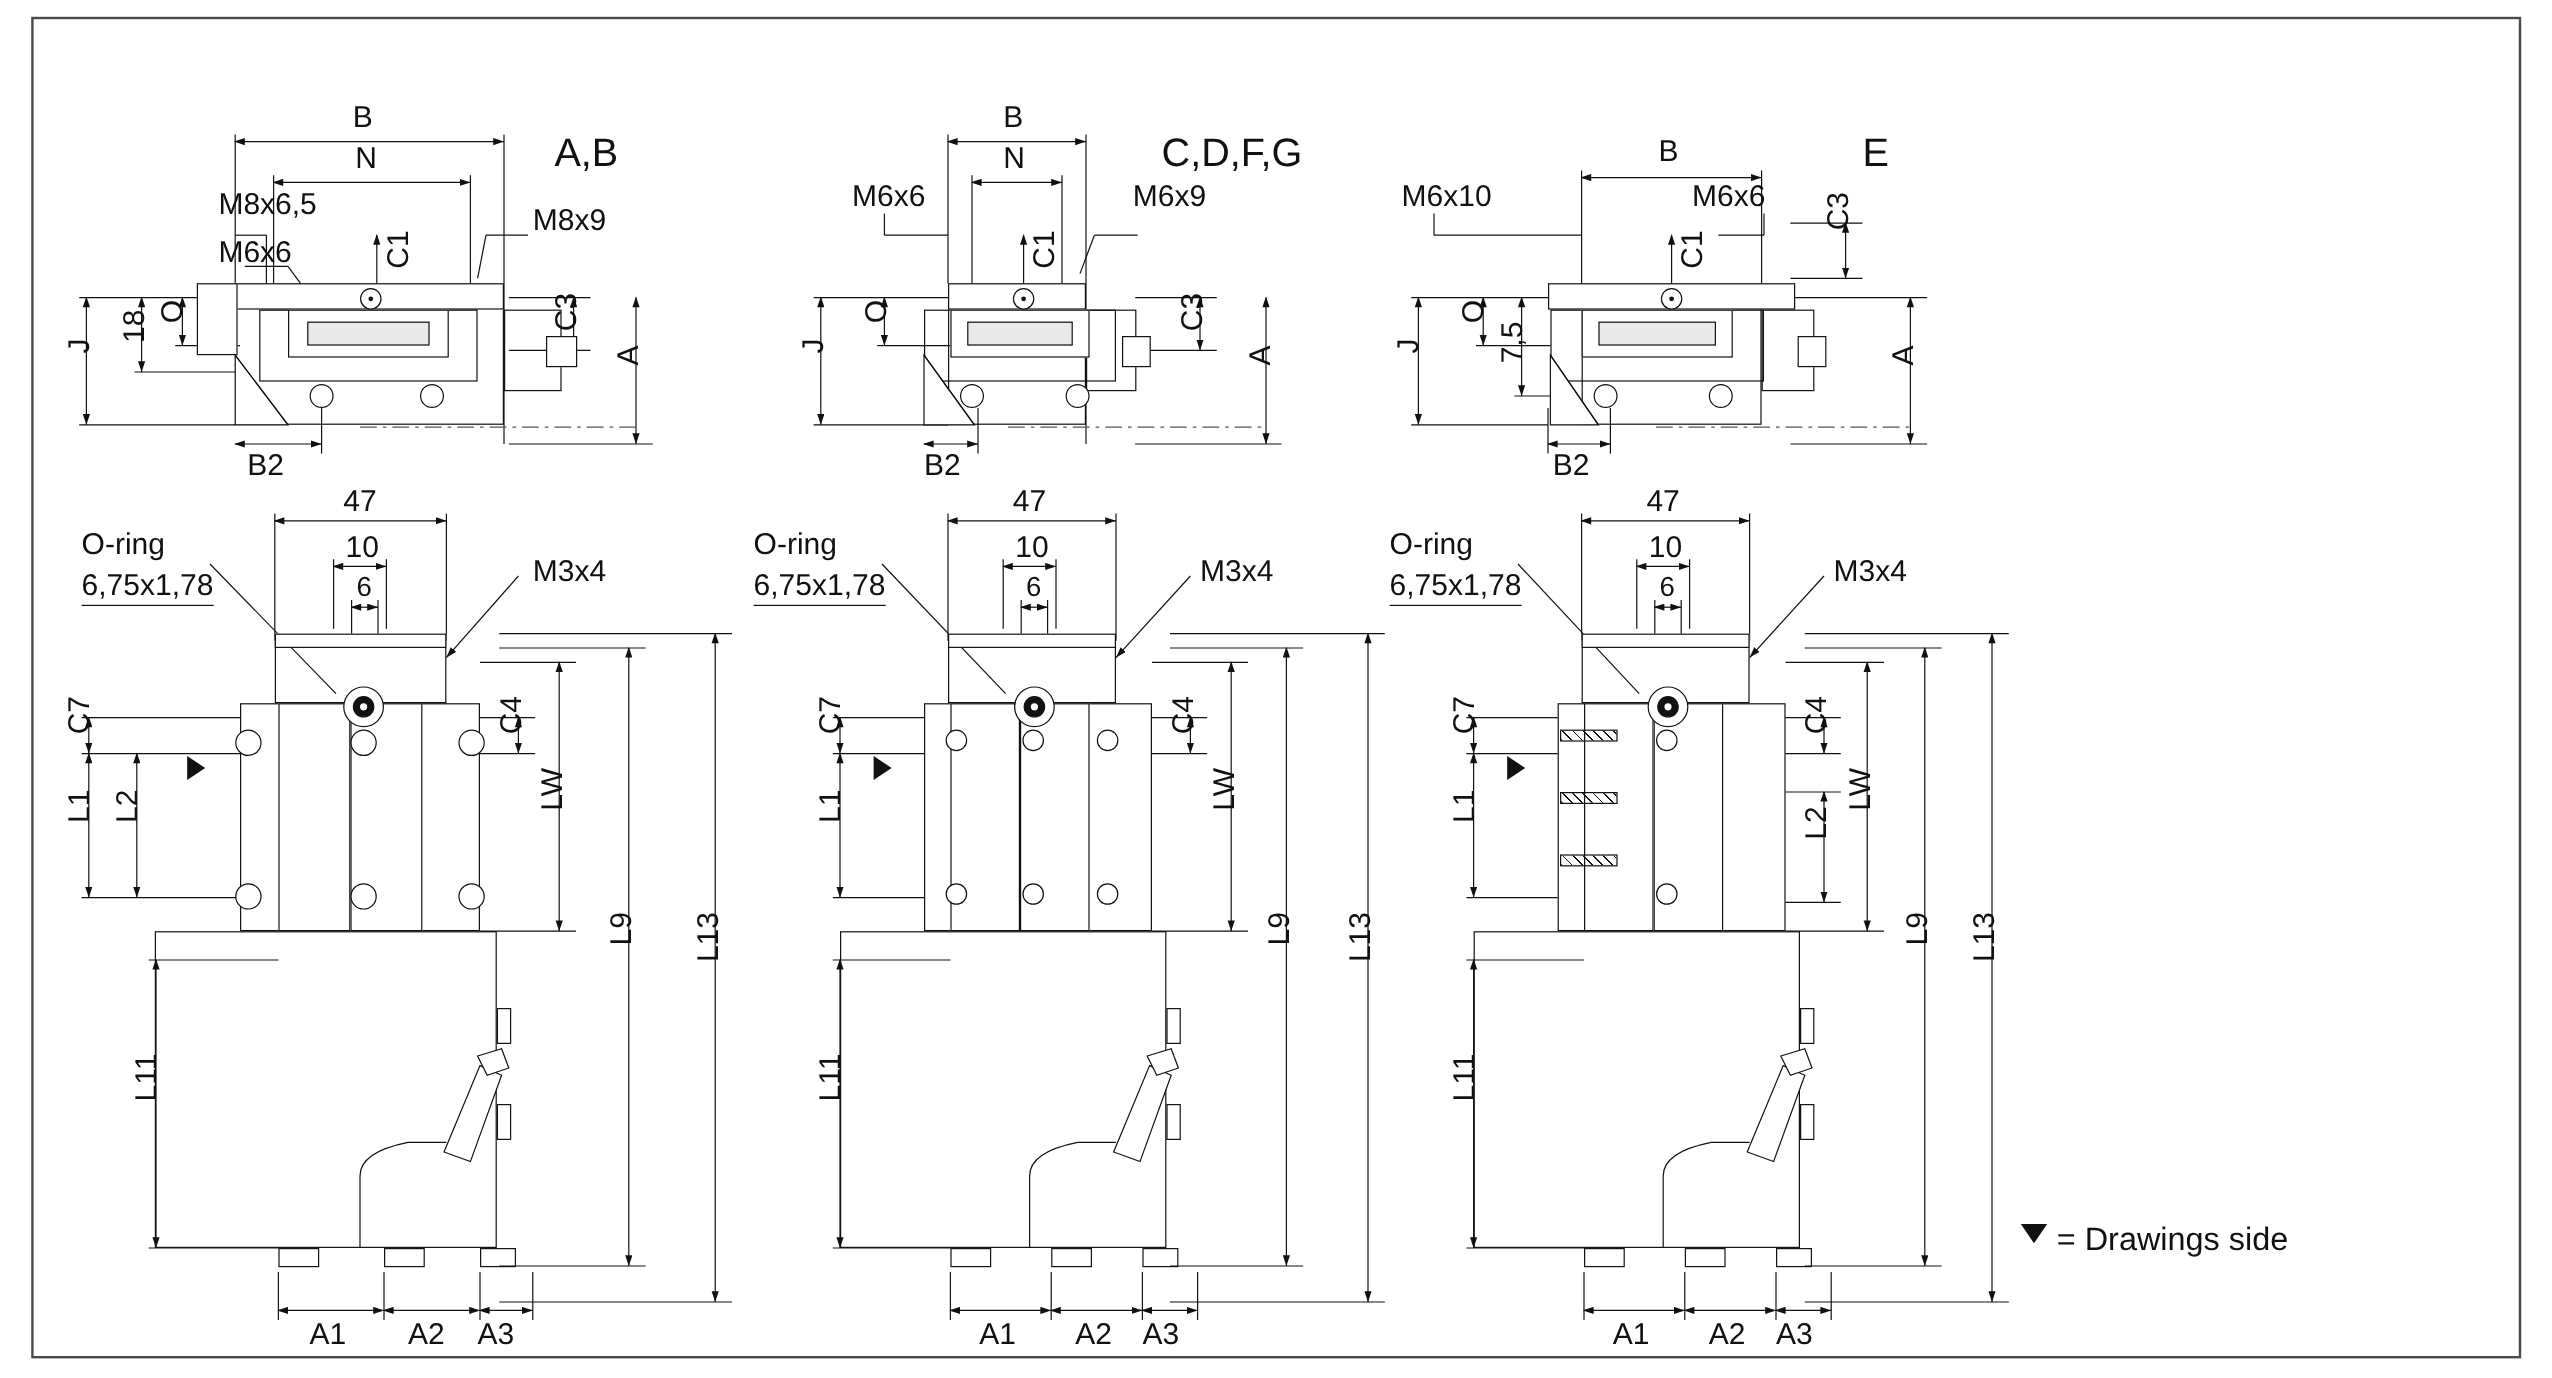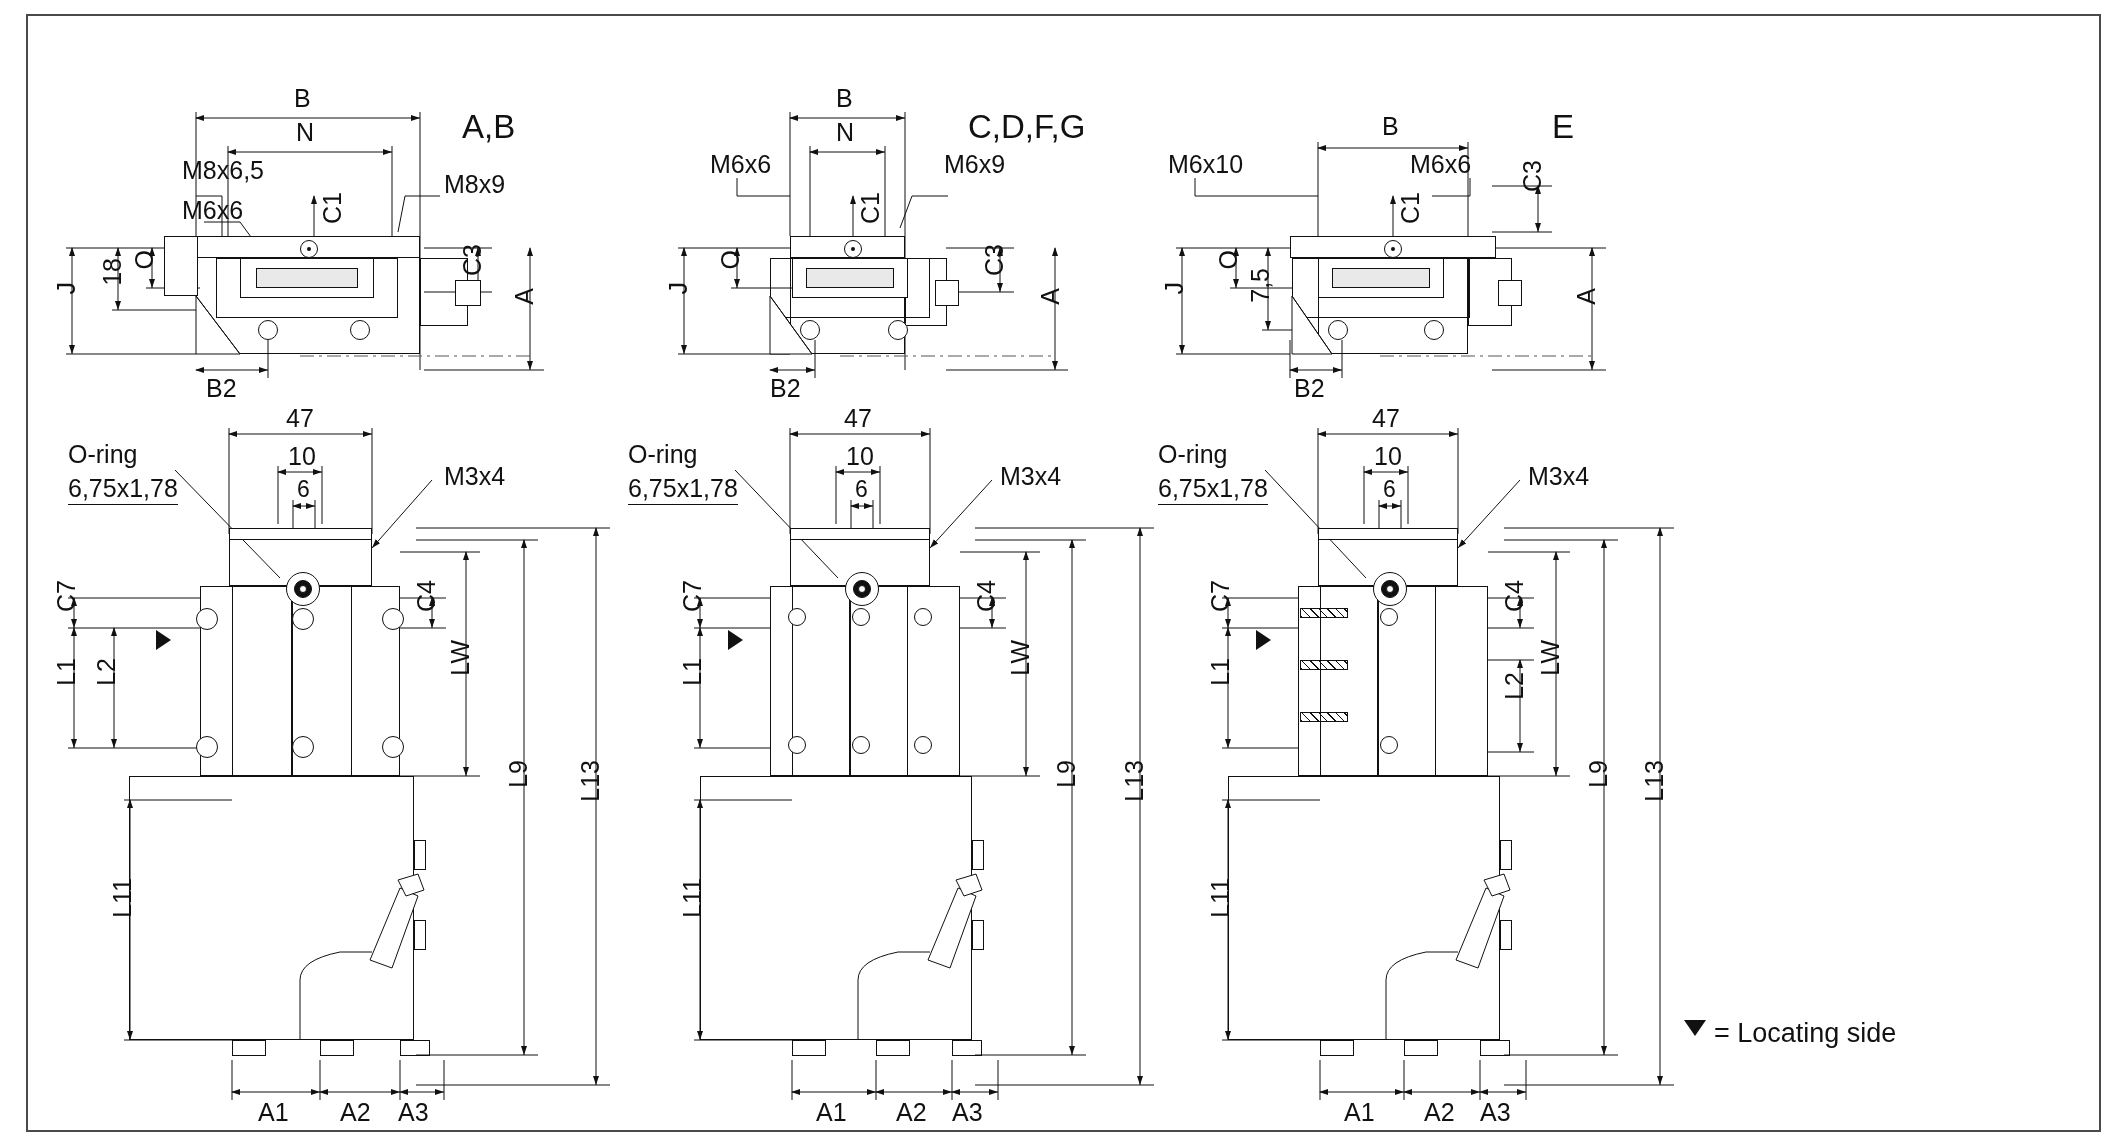--- a/index.html
+++ b/index.html
@@ -506,15 +506,15 @@
   <div class="lbl vt" style="left:1500px;top:580px;">C4</div>
   <div class="lbl vt" style="left:1500px;top:672px;">L2</div>
   <div class="lbl vt" style="left:1536px;top:640px;">LW</div>
   <div class="lbl vt" style="left:1584px;top:760px;">L9</div>
   <div class="lbl vt" style="left:1640px;top:760px;">L13</div>
   <div class="lbl" style="left:1344px;top:1098px;">A1</div>
   <div class="lbl" style="left:1424px;top:1098px;">A2</div>
   <div class="lbl" style="left:1480px;top:1098px;">A3</div>
 
   <div class="triD" style="left:1684px;top:1020px;"></div>
-  <div class="legend" style="left:1714px;top:1018px;">=  Locating side</div>
+  <div class="legend" style="left:1714px;top:1018px;">=  Drawings side</div>
 
 </div>
 
 </body></html>

